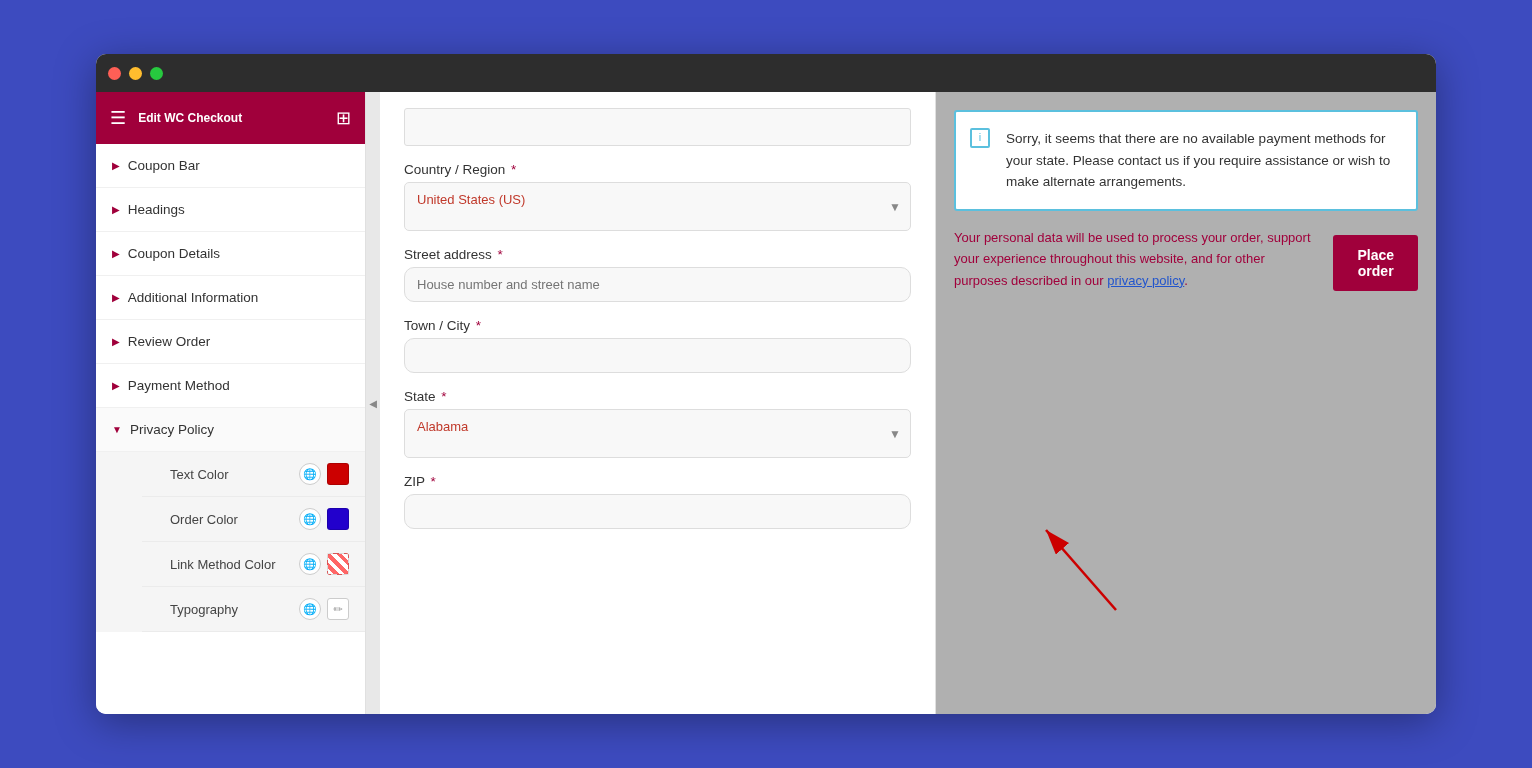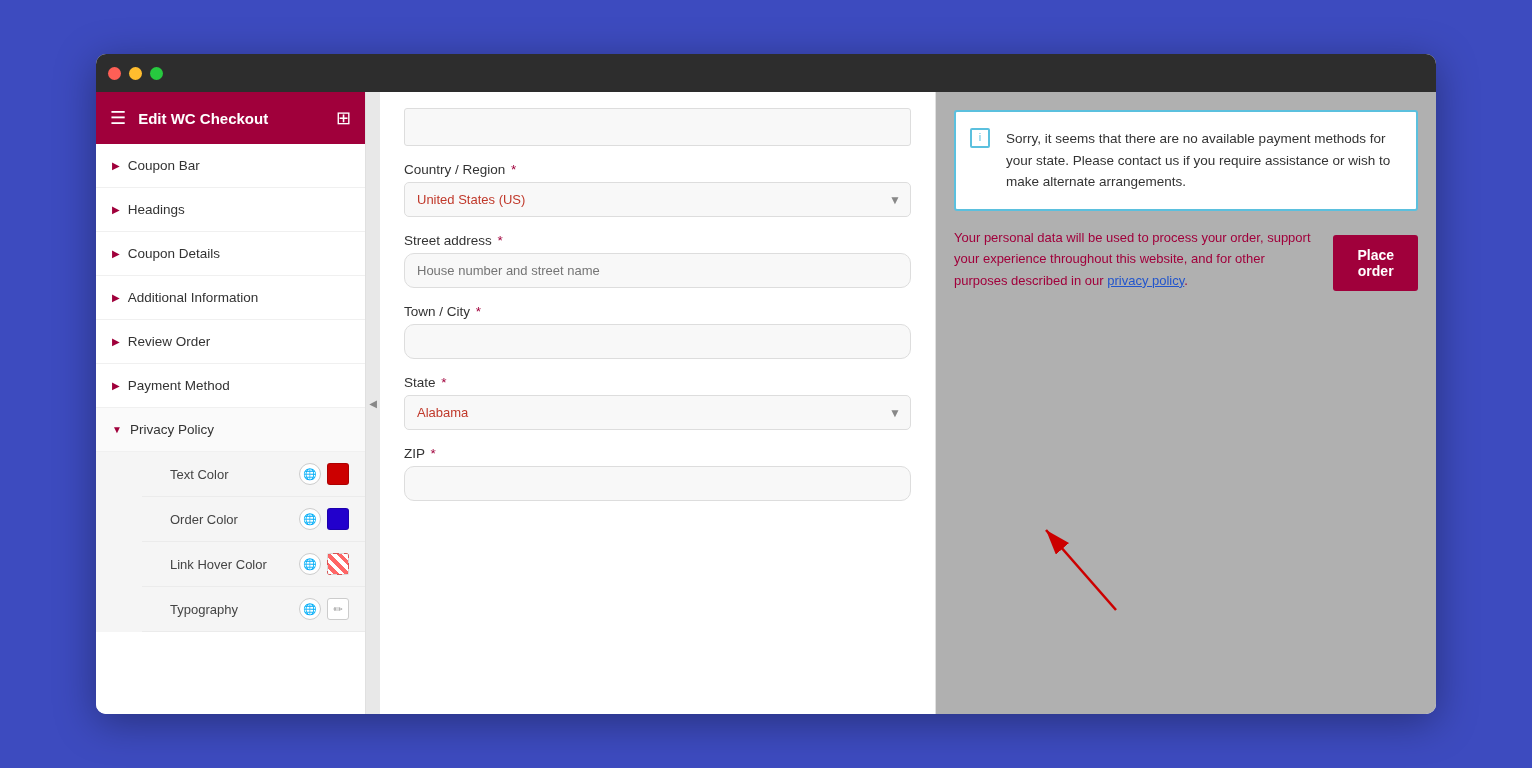--- a/index.html
+++ b/index.html
@@ -59,21 +59,21 @@
       display: flex;
       align-items: center;
       justify-content: space-between;
     }
     .sidebar-header-left {
       display: flex;
       align-items: center;
       gap: 12px;
     }
     .hamburger-icon { font-size: 18px; cursor: pointer; }
-    .sidebar-title { font-size: 15px; font-weight: 600; }
+    .sidebar-title { font-size: 12px; font-weight: 600; }
     .grid-icon { font-size: 18px; cursor: pointer; }
     .sidebar-items { flex: 1; overflow-y: auto; }
     .sidebar-item {
       display: flex;
       align-items: center;
       padding: 14px 16px;
       border-bottom: 1px solid #f0f0f0;
       cursor: pointer;
       font-size: 13.5px;
       color: #333;
@@ -157,21 +157,21 @@
       font-size: 13px;
       background: #f8f8f8;
       color: #999;
       outline: none;
     }
     .form-select-wrap {
       position: relative;
     }
     .form-select {
       width: 100%;
-      padding: 9px 30px 9px 12px;
+      padding: 9px 30px 23px 12px;
       border: 1px solid #ddd;
       border-radius: 5px;
       font-size: 13px;
       background: #f8f8f8;
       color: #c0392b;
       appearance: none;
       outline: none;
       cursor: pointer;
     }
     .select-arrow {
@@ -350,21 +350,21 @@
 
           <div class="sub-item-row">
             <span>Order Color</span>
             <div class="controls">
               <div class="color-globe">🌐</div>
               <div class="color-swatch" style="background:#2200cc;"></div>
             </div>
           </div>
 
           <div class="sub-item-row">
-            <span>Link Hover Color</span>
+            <span>Link Method Color</span>
             <div class="controls">
               <div class="color-globe">🌐</div>
               <div class="color-swatch" style="background: repeating-linear-gradient(45deg, #fff, #fff 4px, #f66 4px, #f66 8px);"></div>
             </div>
           </div>
 
           <div class="sub-item-row">
             <span>Typography</span>
             <div class="controls">
               <div class="color-globe">🌐</div>

